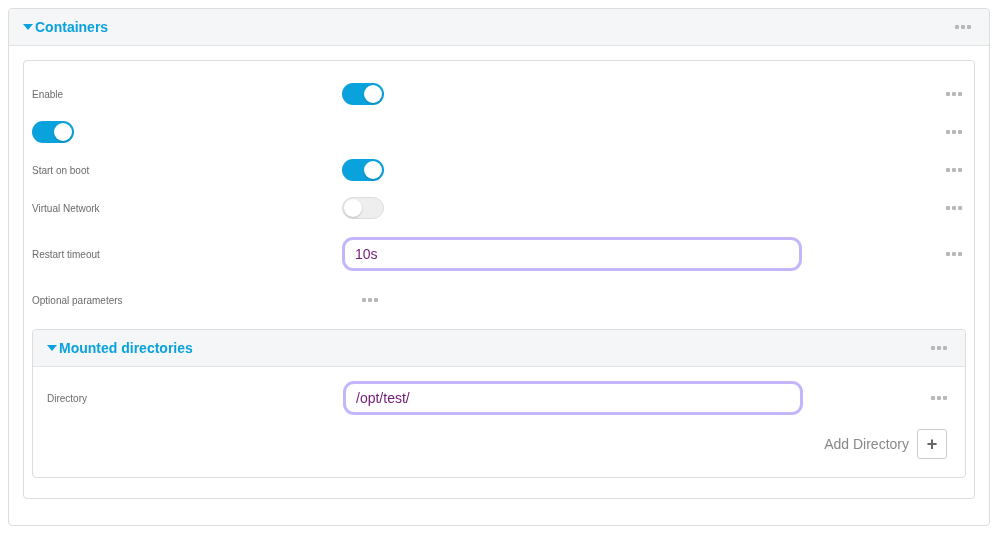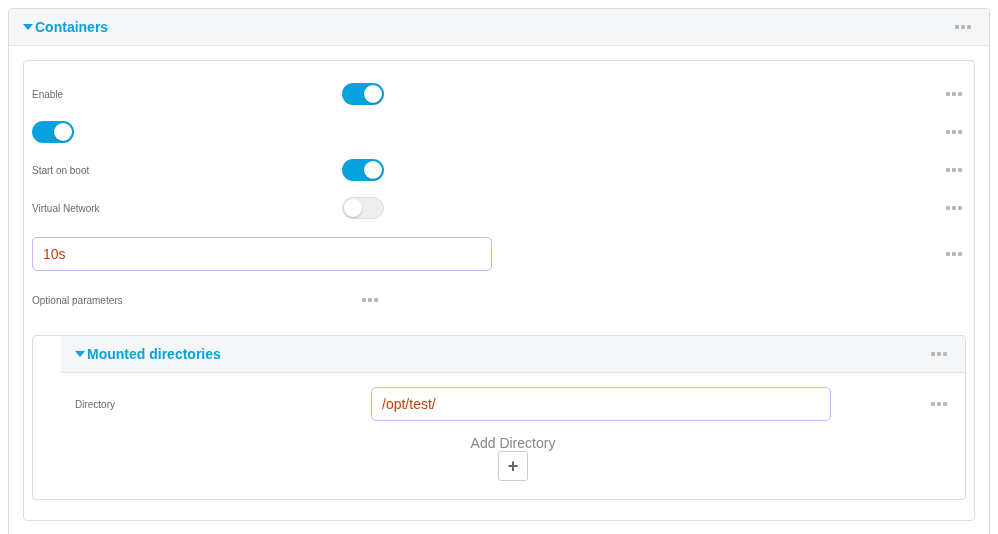--- a/index.html
+++ b/index.html
@@ -94,51 +94,50 @@
     width: 18px; height: 18px;
     background: #fff;
     border-radius: 50%;
     box-shadow: 0 1px 2px rgba(0,0,0,.2);
   }
   .toggle.on .knob { right: 2px; }
   .toggle.off .knob { left: 1px; top: 1px; }
   input.text-input {
     width: 460px;
     height: 34px;
-    border: 1px solid #c4b5fd;
-    border-radius: 5px;
+    border: 3px solid #c4b5fd;
+    border-radius: 11px;
     padding: 0 10px;
     font-size: 14px;
-    color: #c2410c;
+    color: #701a75;
     outline: none;
   }
   .add-row {
     display: flex;
     justify-content: flex-end;
     align-items: center;
+    gap: 8px;
     padding: 10px 4px 4px;
     color: #888;
-    flex-direction: column;
   }
   .add-btn {
     width: 30px; height: 30px;
     border: 1px solid #ccc;
     border-radius: 3px;
     background: #fff;
     display: flex;
     align-items: center;
     justify-content: center;
     cursor: pointer;
     font-size: 18px;
     color: #666;
     font-weight: bold;
   }
   .nested-panel {
-    margin-top: 18px;
-    padding-left: 28px;
+    margin-top: 12px;
   }
   .inner-body { padding: 16px 8px 8px 8px; }
   .spacer-row { height: 8px; }
 </style>
 </head>
 <body>
 
 <div class="panel">
   <div class="panel-header">
     <div class="panel-title">
@@ -215,20 +214,21 @@
                 <span></span>
                 <span></span>
                 <span></span>
               </div>
             </div>
         </div>
 
         <div class="spacer-row"></div>
 
         <div class="row">
+          <div class="row-label">Restart timeout</div>
           <div class="row-control">
             <input class="text-input" type="text" value="10s" style="">
           </div>
           <div class="row-menu">
               <div class="ellipsis-icon">
                 <span></span>
                 <span></span>
                 <span></span>
               </div>
             </div>

